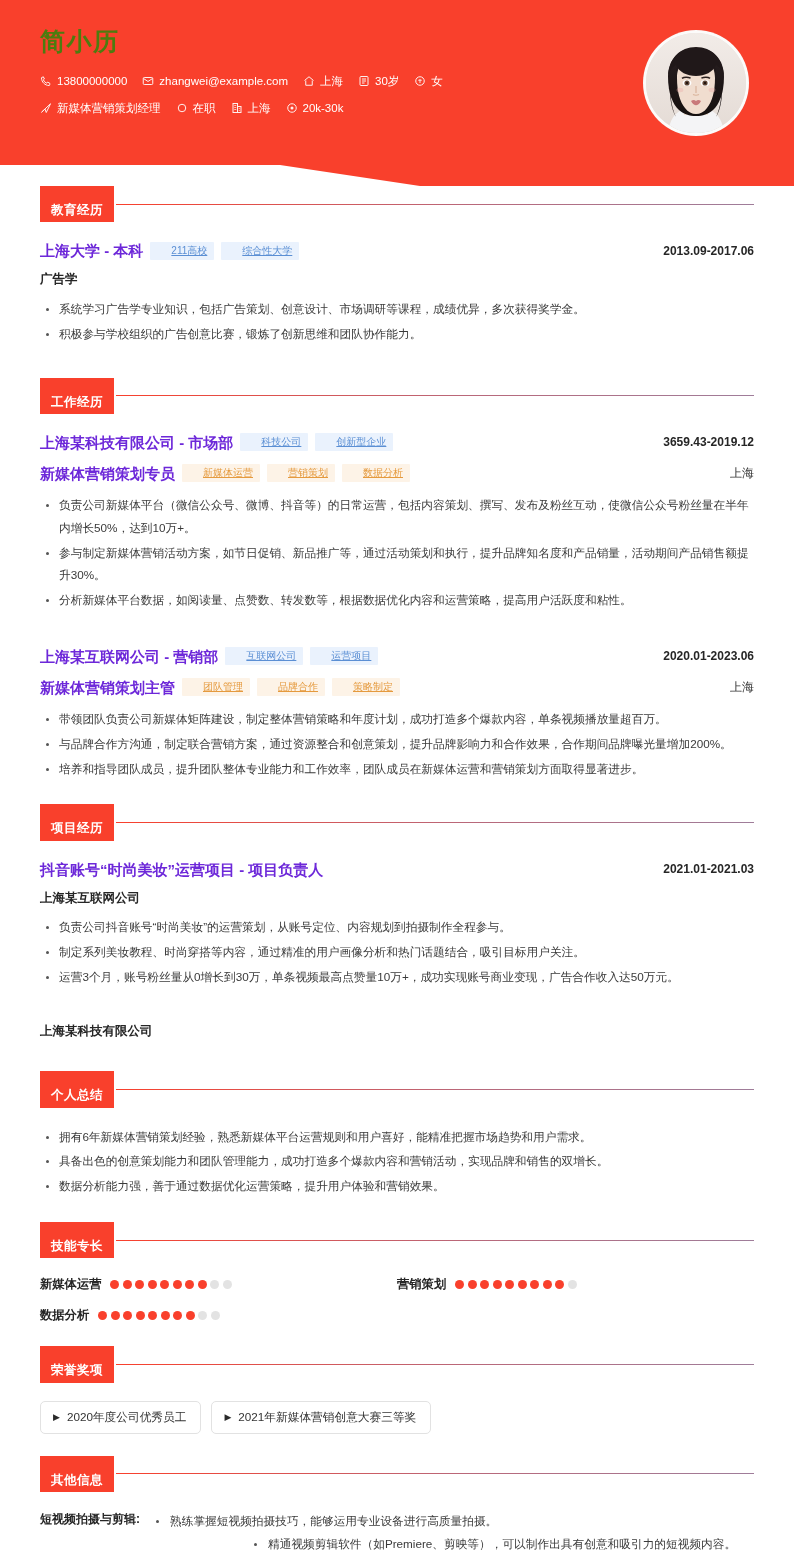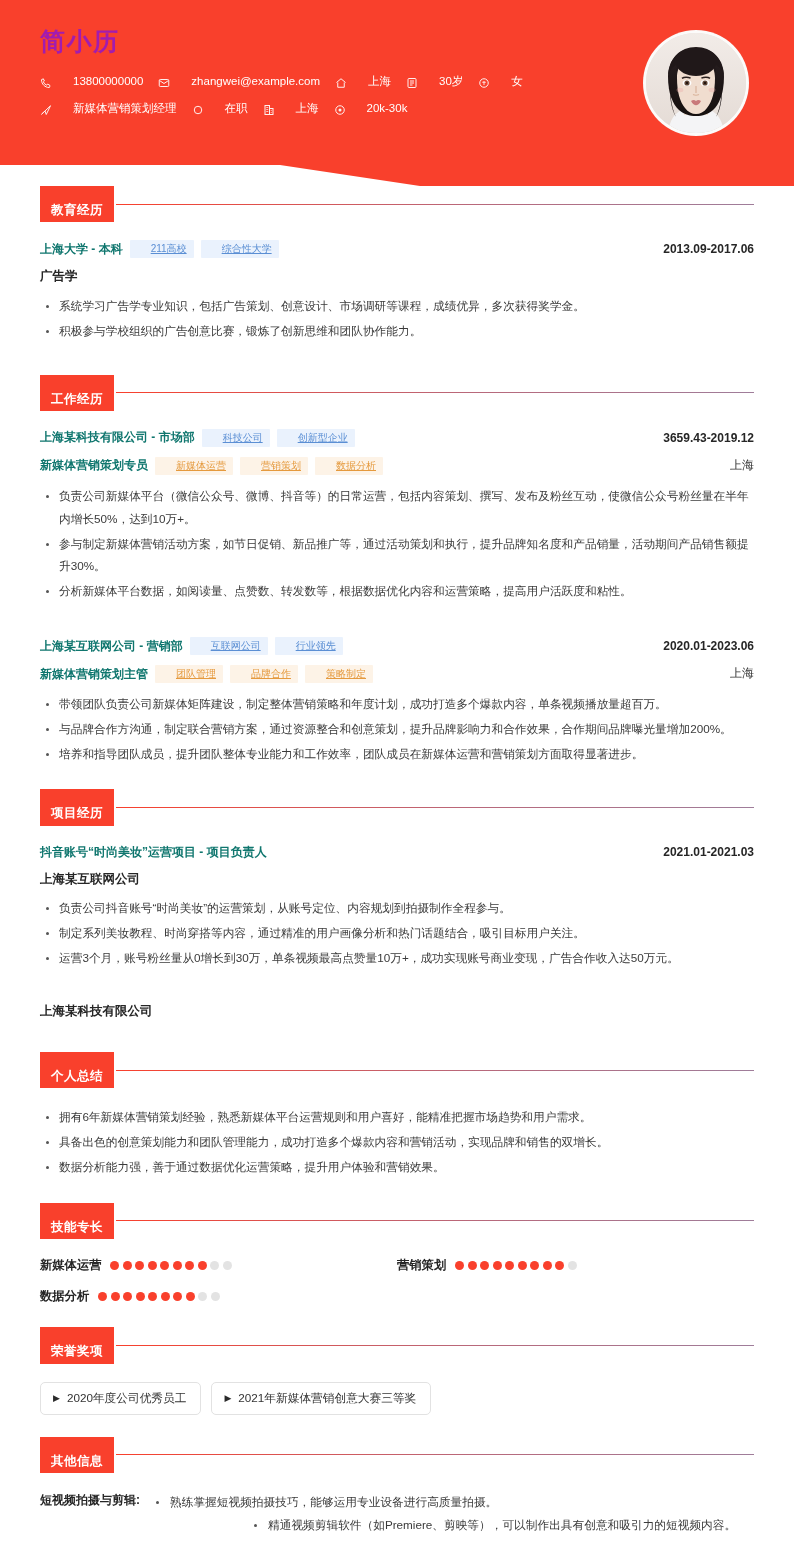--- a/index.html
+++ b/index.html
@@ -25,37 +25,37 @@
   }
   .header-inner {
     position: absolute;
     top: 0; left: 0;
     width: 794px; height: 186px;
     padding: 26px 40px 0 40px;
   }
   .name {
     font-size: 25px;
     font-weight: bold;
-    color: #a21caf;
+    color: #4d7c0f;
     letter-spacing: 1.5px;
     margin-bottom: 17px;
     line-height: 1.2;
   }
   .meta-row {
     display: flex;
     flex-wrap: wrap;
     align-items: center;
     gap: 0px 7px;
     margin-bottom: 11px;
     max-width: 600px;
   }
   .meta-item {
     display: inline-flex;
-    align-items: flex-end;
-    gap: 21px;
+    align-items: center;
+    gap: 5px;
     color: #ffffff;
     font-size: 11.5px;
     margin-right: 8px;
     line-height: 1.4;
     white-space: nowrap;
   }
   .meta-item .ico { display: inline-flex; width: 12px; height: 12px; opacity: .92; }
   .meta-item .ico svg { width: 12px; height: 12px; display: block; }
 
   .avatar {
@@ -100,21 +100,21 @@
   .entry { margin-bottom: 20px; }
   .entry:last-child { margin-bottom: 0; }
   .row {
     display: flex;
     align-items: center;
     justify-content: space-between;
     margin-bottom: 10px;
     gap: 10px;
   }
   .row-left { display: flex; align-items: center; flex-wrap: wrap; gap: 7px; min-width: 0; }
-  .title-main { font-size: 12px; font-weight: bold; color: #0f766e; line-height: 1.4; white-space: nowrap; }
+  .title-main { font-size: 15px; font-weight: bold; color: #6d28d9; line-height: 1.4; white-space: nowrap; }
   .date { font-size: 12px; font-weight: bold; color: #262626; white-space: nowrap; }
   .loc { font-size: 12px; color: #333; white-space: nowrap; }
 
   .tag {
     font-size: 10px;
     padding: 2px 7px 3px 21px;
     line-height: 1.3;
     white-space: nowrap;
     border-radius: 1px;
     text-decoration: underline;
@@ -389,21 +389,21 @@
         </ul>
       </div>
 
       <div class="gap-sm"></div>
 
       <div class="entry">
         <div class="row">
           <div class="row-left">
             <span class="title-main">上海某互联网公司 - 营销部</span>
             <span class="tag blue">互联网公司</span>
-            <span class="tag blue">行业领先</span>
+            <span class="tag blue">运营项目</span>
           </div>
           <span class="date">2020.01-2023.06</span>
         </div>
         <div class="row">
           <div class="row-left">
             <span class="title-main">新媒体营销策划主管</span>
             <span class="tag orange">团队管理</span>
             <span class="tag orange">品牌合作</span>
             <span class="tag orange">策略制定</span>
           </div>

